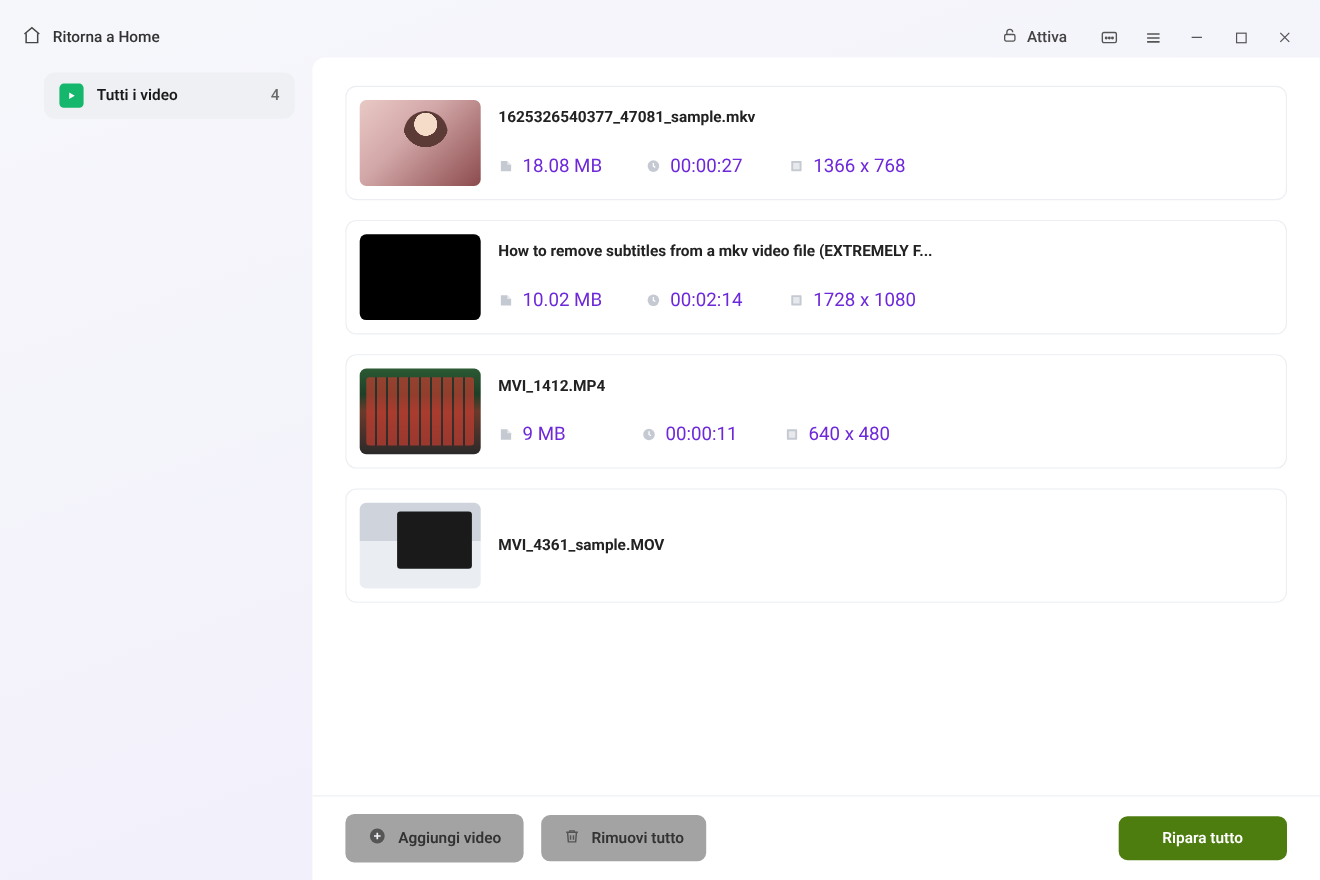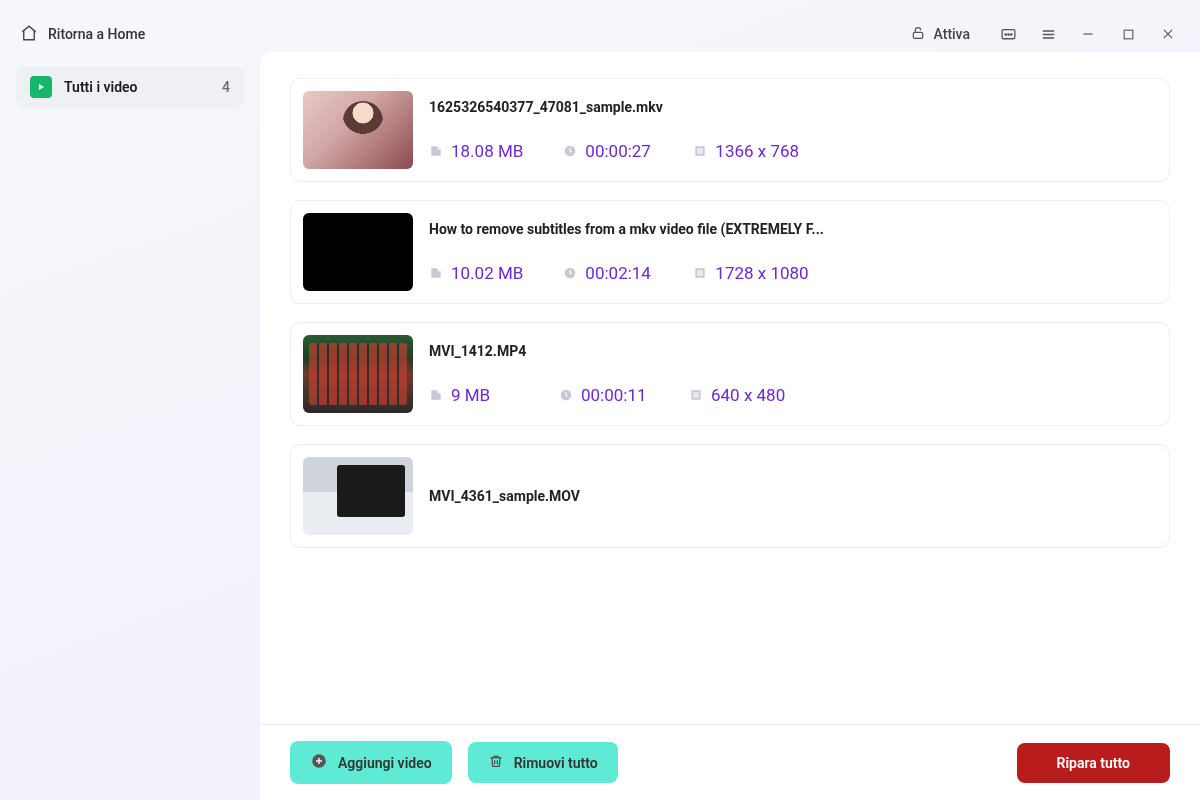--- a/index.html
+++ b/index.html
@@ -8,21 +8,21 @@
   
   .titlebar { height: 52px; display: flex; align-items: center; padding: 16px 12px 0 20px; color: #3e3e3e; }
   .home-link { display: flex; align-items: center; gap: 10px; cursor: pointer; font-size: 14px; font-weight: 500; color: #333; }
   .titlebar .spacer { flex: 1; }
   .activate { display: flex; align-items: center; gap: 8px; color: #444; font-size: 14px; font-weight: 500; margin-right: 18px; cursor: pointer; }
   .win-btns { display: flex; gap: 0; }
   .win-btn { width: 40px; height: 40px; display: flex; align-items: center; justify-content: center; cursor: pointer; color: #555; }
 
   
   .main { flex: 1; display: flex; overflow: hidden; }
-  .sidebar { width: 260px; padding: 14px 16px; }
+  .sidebar { width: 260px; padding: 14px 16px; margin-left: 24px; }
   .side-item { display: flex; align-items: center; gap: 12px; padding: 10px 14px; border-radius: 10px; background: #eef0f4; color: #1a1a1a; font-size: 14px; font-weight: 600; cursor: pointer; }
   .side-item .count { margin-left: auto; color: #6b6b6b; font-weight: 500; }
   .play-badge { width: 22px; height: 22px; background: #15b76c; border-radius: 4px; display: flex; align-items: center; justify-content: center; }
 
   
   .content { flex: 1; background: #ffffff; border-top-left-radius: 12px; display: flex; flex-direction: column; overflow: hidden; }
   .list { flex: 1; overflow-y: auto; padding: 26px 30px; display: flex; flex-direction: column; gap: 18px; }
   .card { border: 1px solid #eceef2; border-radius: 10px; padding: 12px; display: flex; gap: 16px; align-items: center; }
   .thumb { width: 110px; height: 78px; border-radius: 6px; background: #ccc; flex-shrink: 0; background-size: cover; background-position: center; }
   .thumb.t1 { background: linear-gradient(135deg,#e9c9c5 0%,#d2a7a7 40%,#8c4b4e 100%); position: relative; }
@@ -34,22 +34,22 @@
   .thumb.t4::after { content:""; position:absolute; left:34px; top:8px; width:68px; height:52px; background:#1a1a1a; border-radius:3px; }
   .meta { flex: 1; display: flex; flex-direction: column; gap: 26px; }
   .fname { font-size: 14px; font-weight: 700; color: #222; }
   .stats { display: flex; gap: 40px; color: #6d28d9; font-size: 17px; align-items: center; }
   .stat { display: flex; align-items: center; gap: 8px; min-width: 90px; }
   .stat svg { flex-shrink: 0; }
 
   
   .footer { border-top: 1px solid #eceef2; padding: 16px 30px; display: flex; gap: 16px; align-items: center; }
   .btn { display: flex; align-items: center; gap: 10px; padding: 11px 20px; border-radius: 8px; font-size: 14px; font-weight: 600; cursor: pointer; border: none; }
-  .btn.secondary { background: #5eead4; color: #333; }
-  .btn.primary { background: #b91c1c; color: #fff; margin-left: auto; padding: 12px 40px; }
+  .btn.secondary { background: #a3a3a3; color: #333; }
+  .btn.primary { background: #4d7c0f; color: #fff; margin-left: auto; padding: 12px 40px; }
 </style>
 </head>
 <body>
 
 <div class="titlebar">
   <div class="home-link">
     <span>
       <svg width="18" height="18" viewBox="0 0 24 24" fill="none" stroke="#444" stroke-width="1.8">
           <path d="M3 10.5 12 3l9 7.5"></path>
           <path d="M5 9.5V21h14V9.5"></path>

